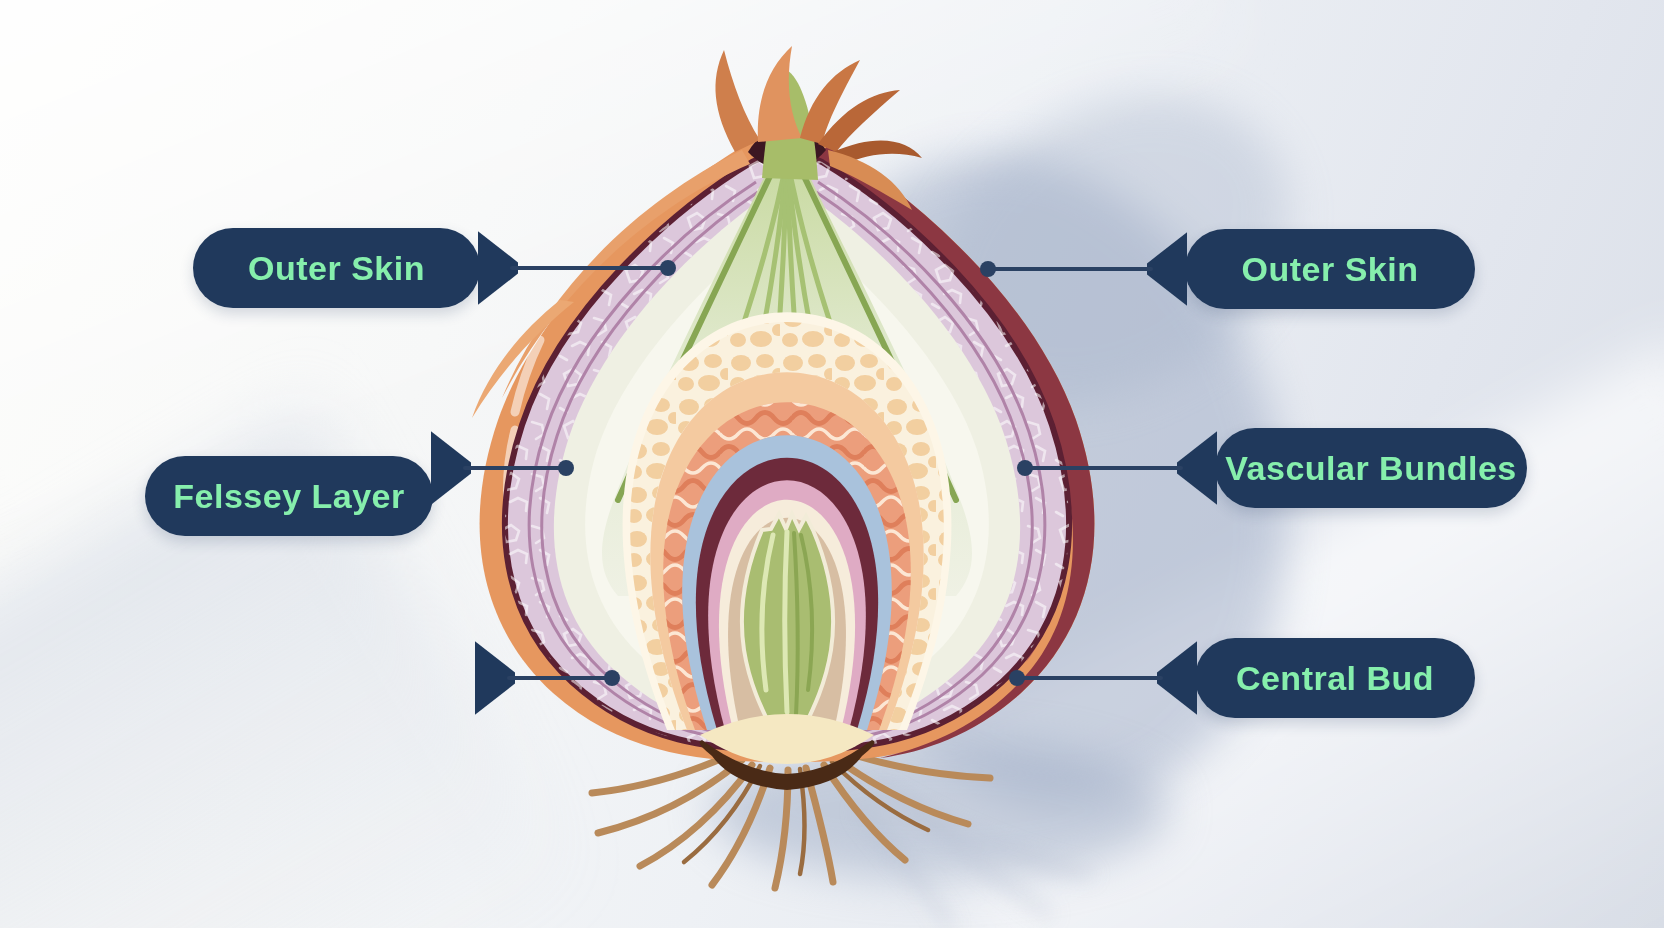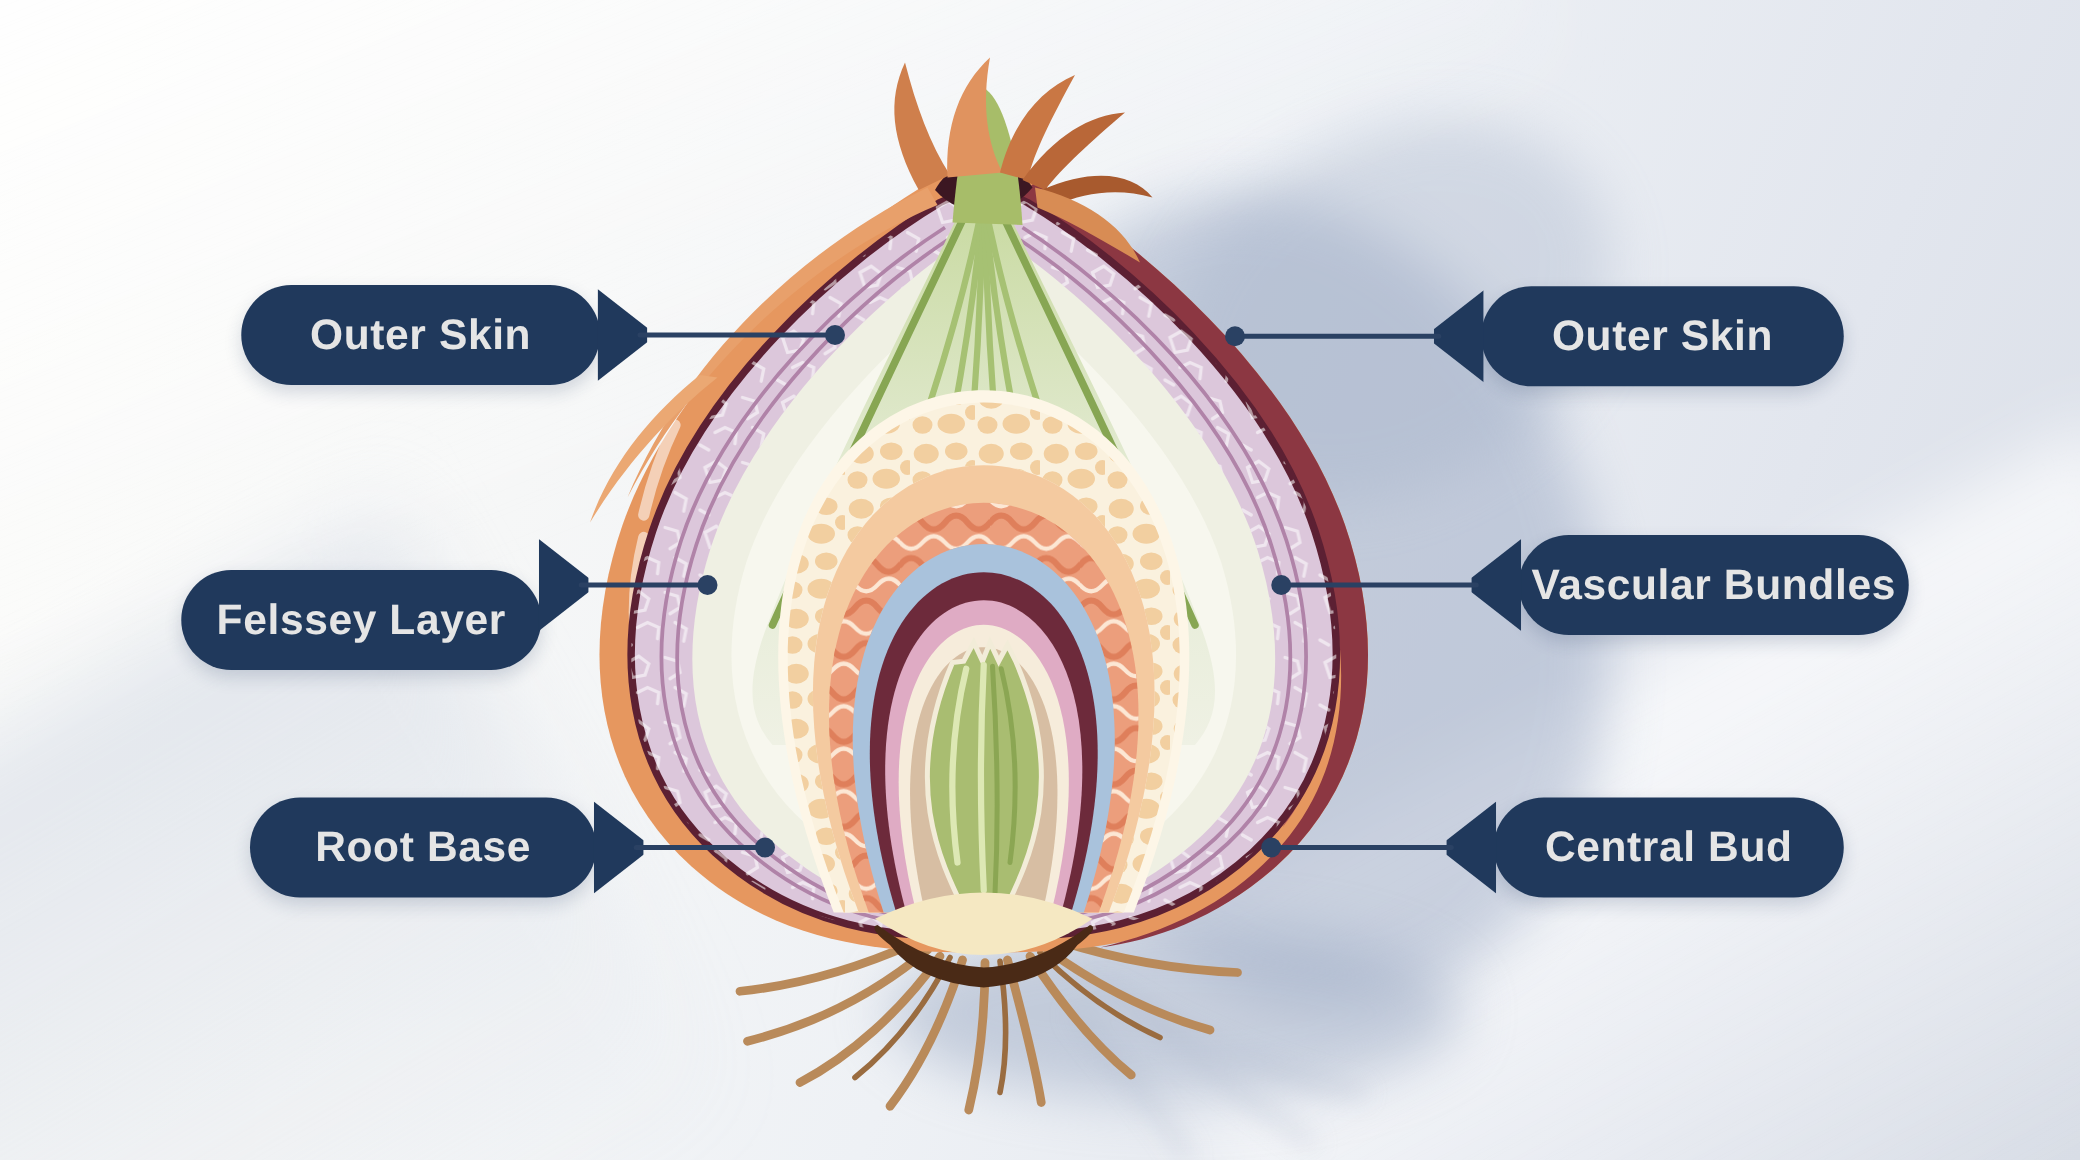--- a/index.html
+++ b/index.html
@@ -11,21 +11,21 @@
   .bg-streak{position:absolute;pointer-events:none;}
   .streak-a{left:-200px;top:-260px;width:1400px;height:620px;transform:rotate(-22deg);
     background:linear-gradient(180deg,rgba(255,255,255,0.9),rgba(255,255,255,0));filter:blur(30px);}
   .streak-b{left:950px;top:520px;width:900px;height:500px;transform:rotate(-28deg);
     background:linear-gradient(180deg,rgba(255,255,255,0.75),rgba(255,255,255,0));filter:blur(26px);}
   .streak-c{left:-260px;top:560px;width:760px;height:560px;transform:rotate(-30deg);
     background:linear-gradient(180deg,rgba(209,216,228,0.55),rgba(209,216,228,0));filter:blur(34px);}
   svg.onion{position:absolute;left:0;top:0;}
   .pill{
     position:absolute;display:flex;align-items:center;justify-content:center;
-    height:80px;border-radius:42px;color:#e5e5e5;font-weight:bold;font-size:34px;
+    height:80px;border-radius:42px;color:#86efac;font-weight:bold;font-size:34px;
     letter-spacing:0.5px;background:#20395c;box-shadow:0 6px 14px rgba(32,57,92,0.18);
   }
   .funnel{position:absolute;width:40px;height:80px;background:#20395c;}
   .funnel.to-right{clip-path:polygon(0 4%, 100% 43%, 100% 57%, 0 96%);}
   .funnel.to-left{clip-path:polygon(100% 4%, 0 43%, 0 57%, 100% 96%);}
   .leader{position:absolute;height:4px;background:#2a4163;border-radius:2px;}
   .dot{position:absolute;width:16px;height:16px;border-radius:50%;background:#2a4163;}
 </style>
 </head>
 <body>
@@ -266,23 +266,20 @@
   <div class="leader" style="left:510px;top:266px;width:158px;"></div>
   <div class="dot" style="left:660px;top:260px;"></div>
 
   <div class="pill" style="left:145px;top:428px;width:288px;margin-top:28px;">
     <span>Felssey Layer</span>
   </div>
   <div class="funnel to-right" style="left:431px;top:428px;"></div>
   <div class="leader" style="left:463px;top:466px;width:103px;"></div>
   <div class="dot" style="left:558px;top:460px;"></div>
 
-  <div class="pill" style="left:200px;top:638px;width:277px;">
-    <span>Root Base</span>
-  </div>
   <div class="funnel to-right" style="left:475px;top:638px;"></div>
   <div class="leader" style="left:507px;top:676px;width:105px;"></div>
   <div class="dot" style="left:604px;top:670px;"></div>
 
   <div class="pill" style="left:1185px;top:229px;width:290px;">
     <span>Outer Skin</span>
   </div>
   <div class="funnel to-left" style="left:1147px;top:229px;"></div>
   <div class="leader" style="left:990px;top:267px;width:163px;"></div>
   <div class="dot" style="left:980px;top:261px;"></div>

